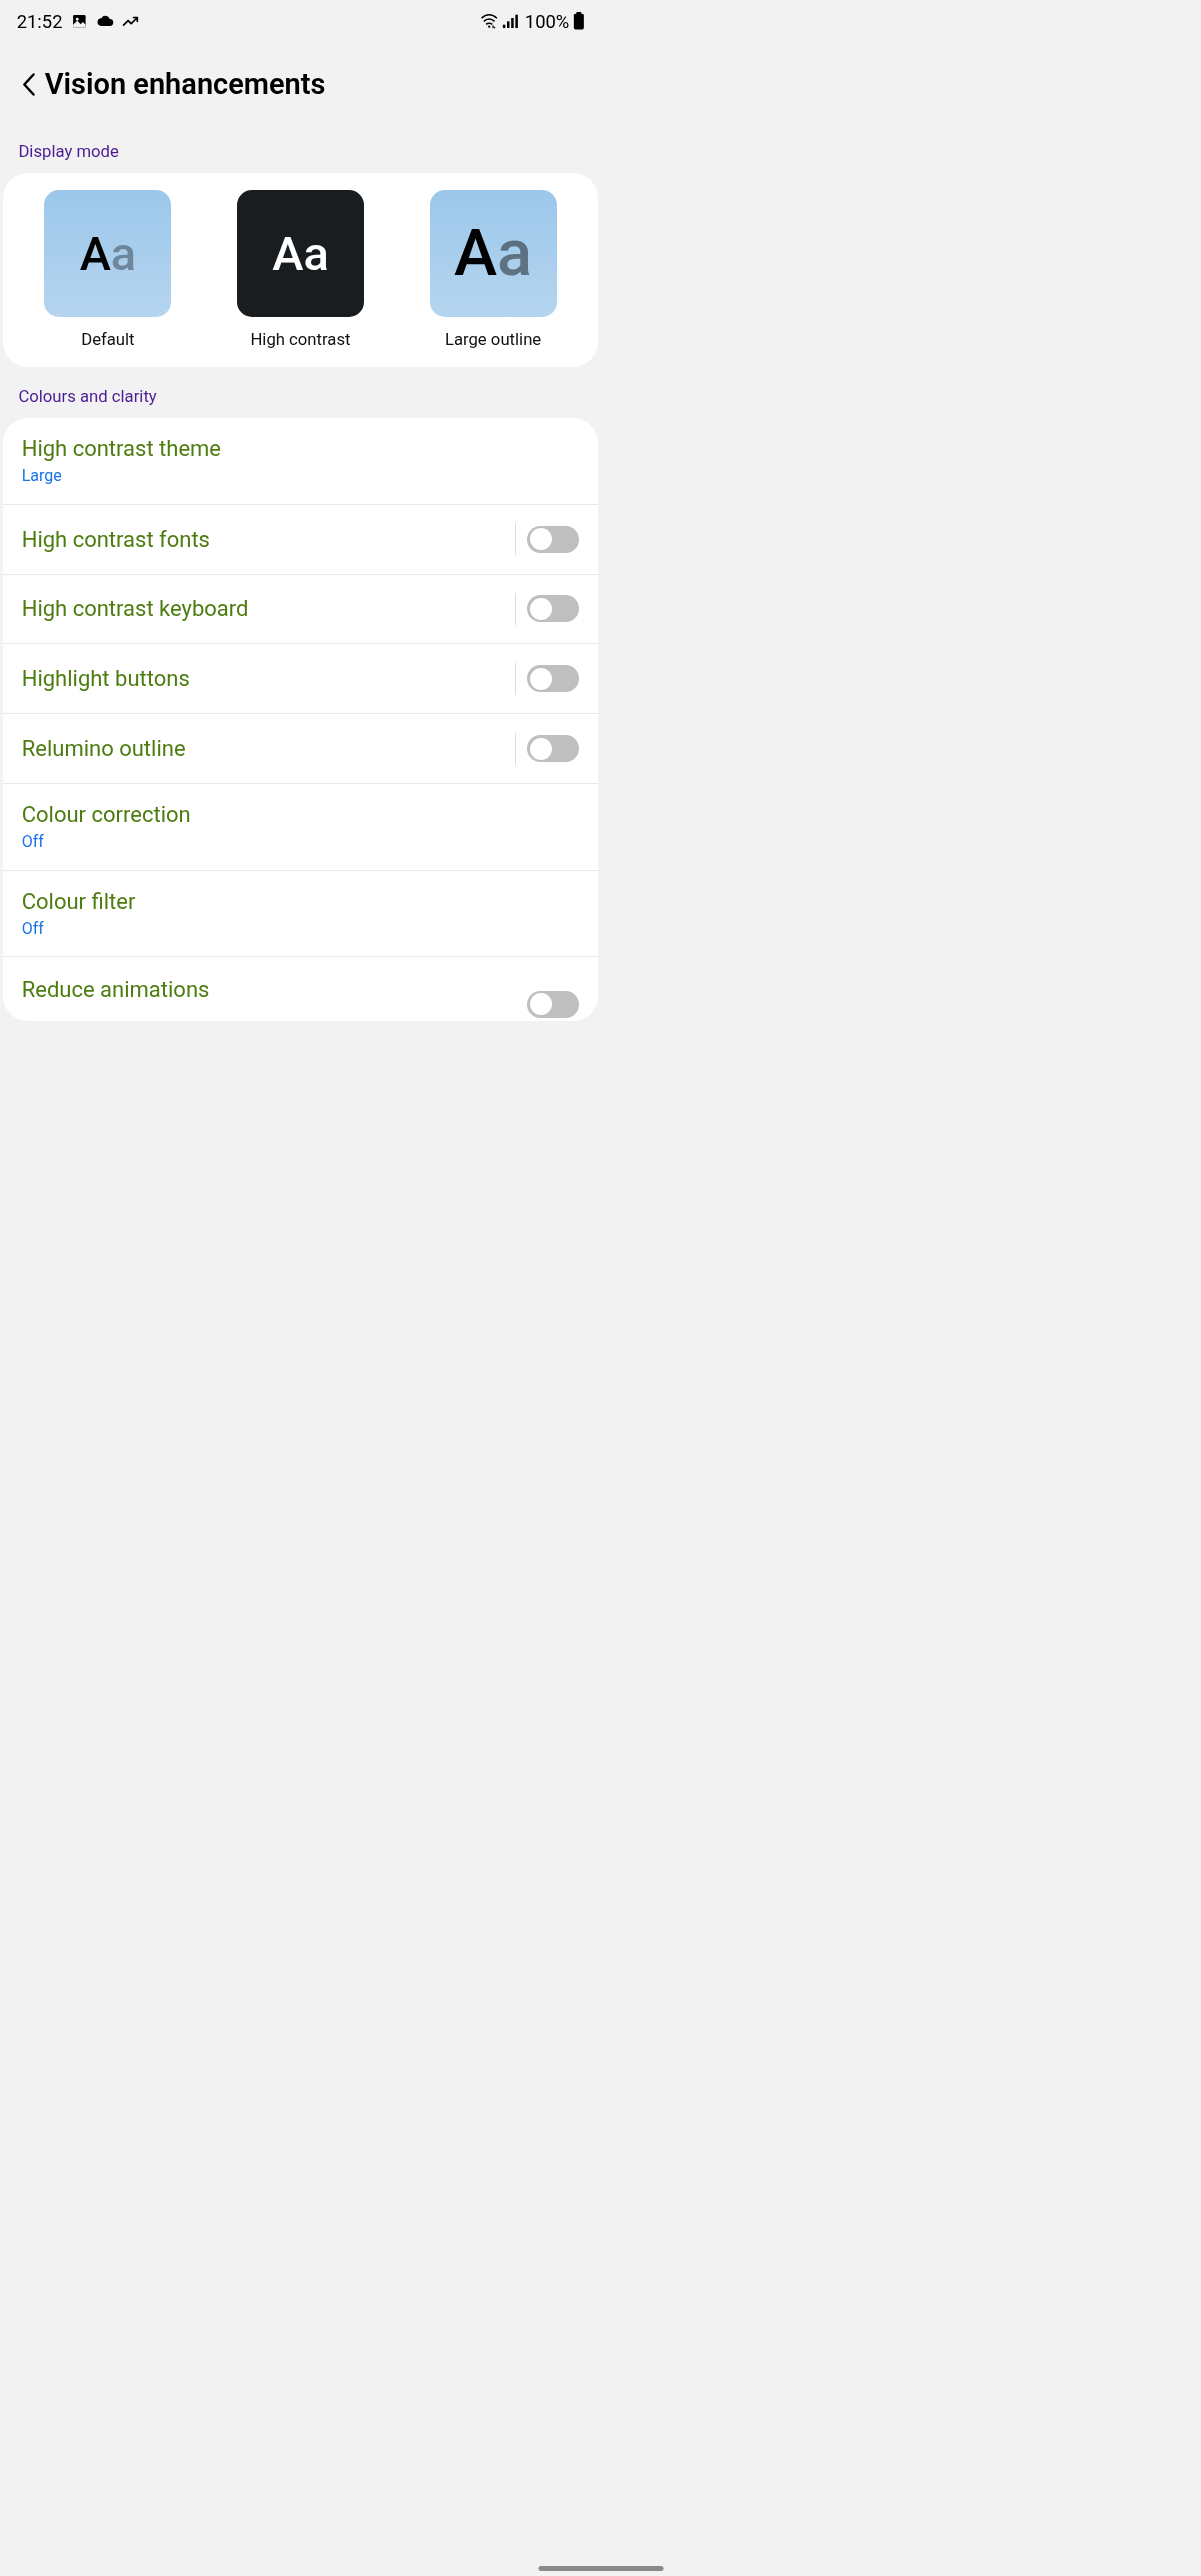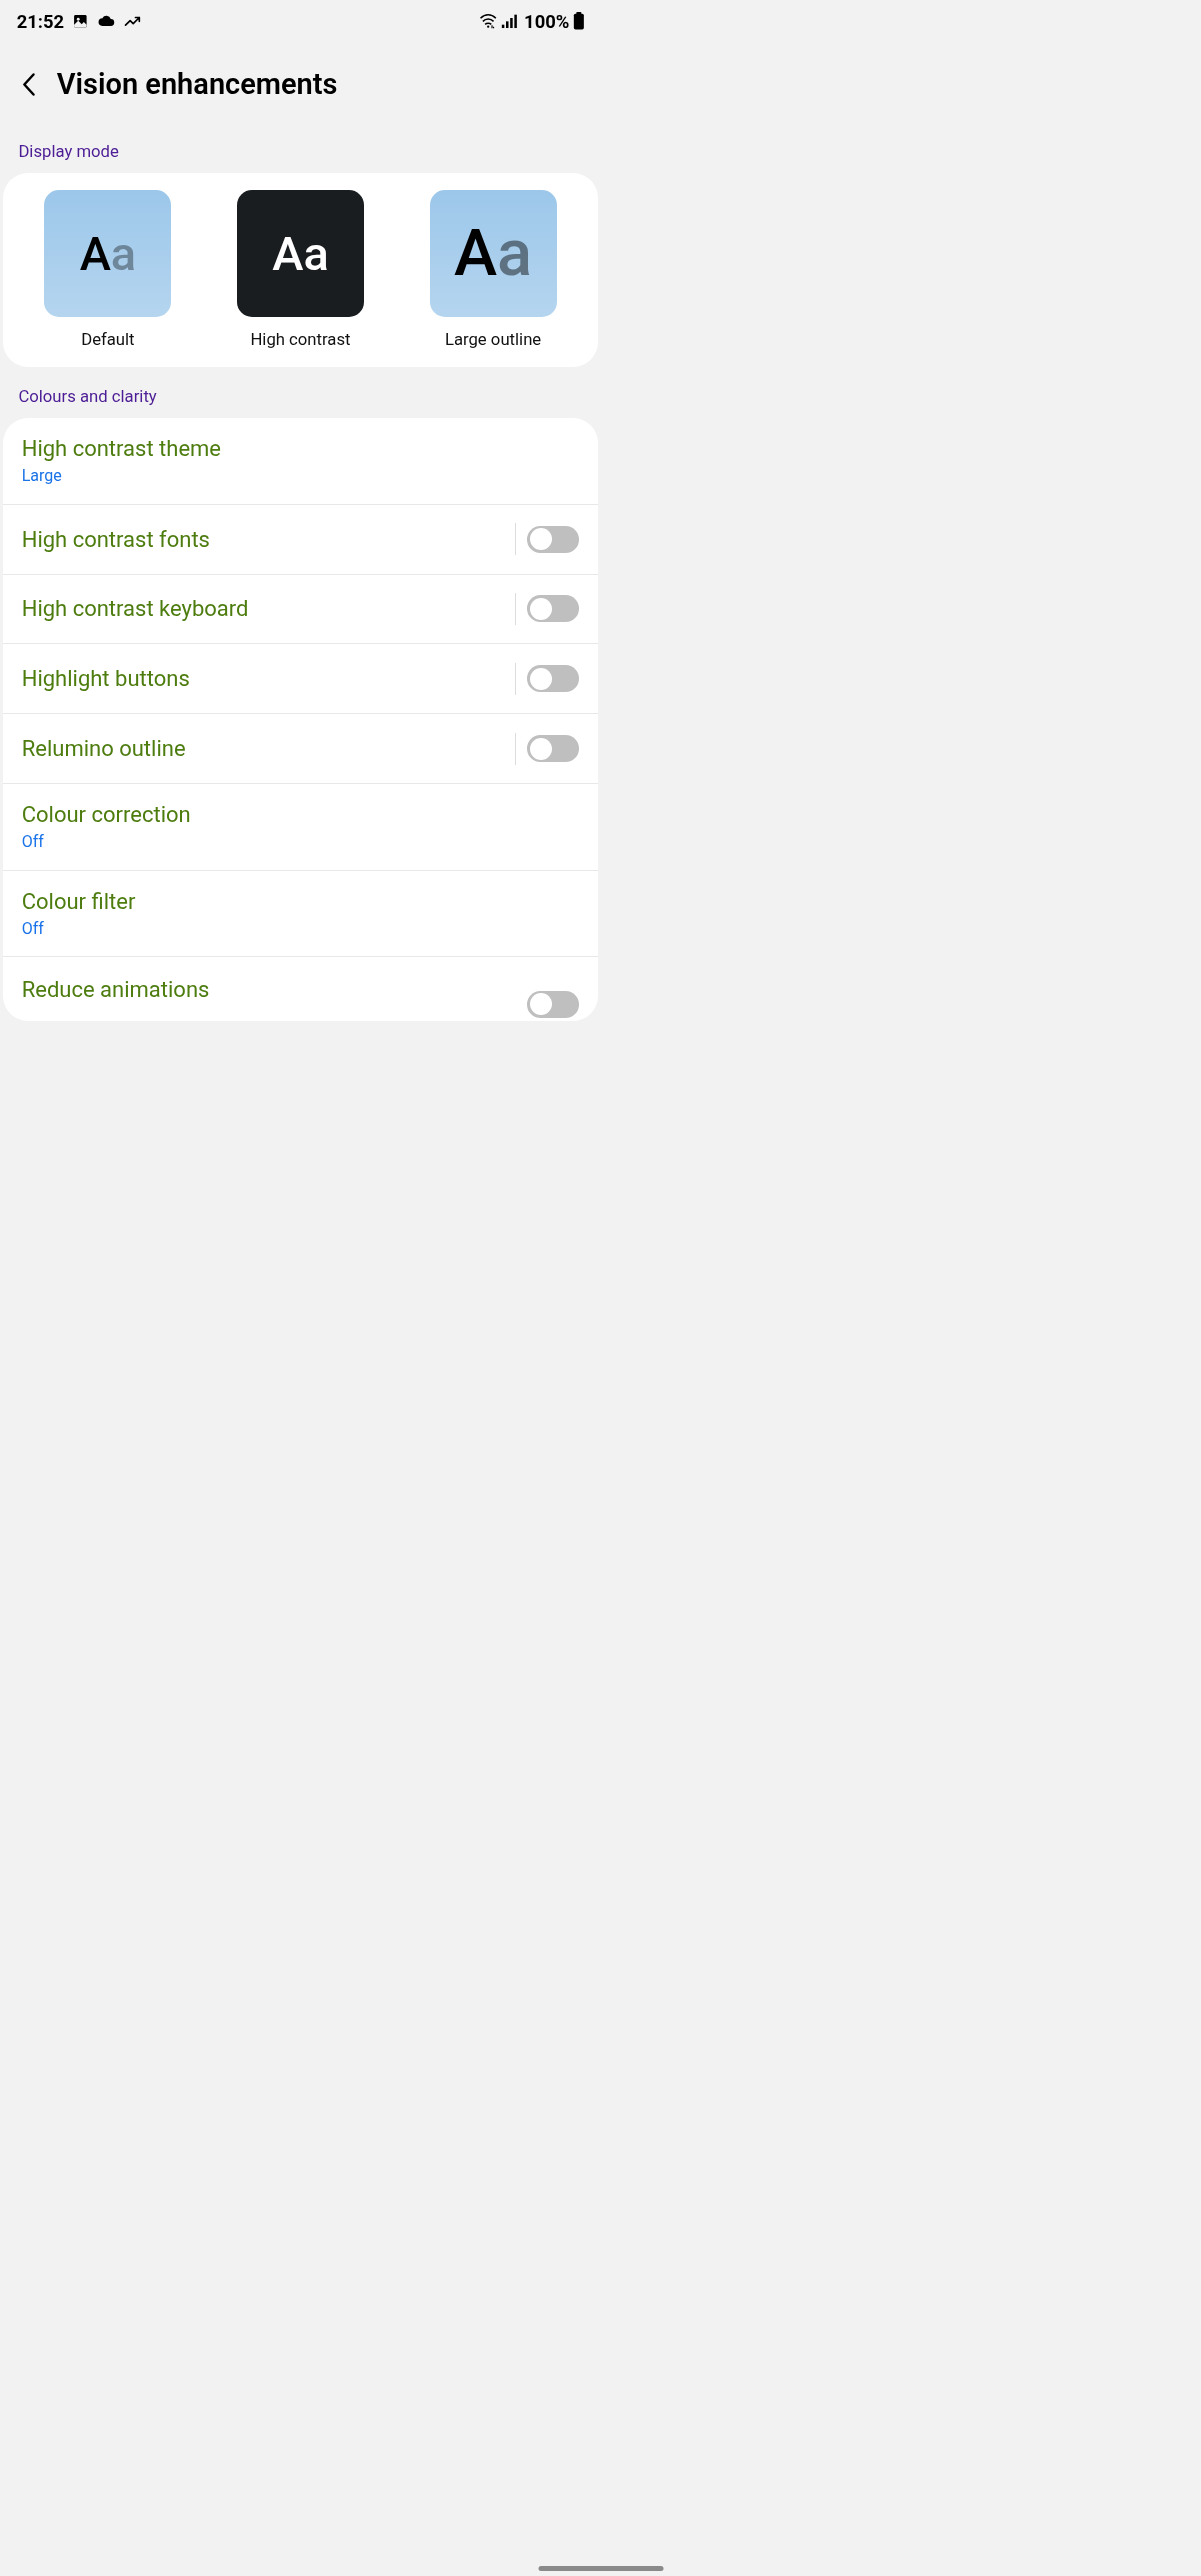--- a/index.html
+++ b/index.html
@@ -13,32 +13,32 @@
   }
 
   
   .status-bar {
     height: 42px;
     display: flex;
     align-items: center;
     justify-content: space-between;
     padding: 0 16.7px;
     font-size: 18.4px;
-    font-weight: 700;
+    font-weight: 400;
   }
   .status-left { display: flex; align-items: center; gap: 8.3px; }
   .status-right { display: flex; align-items: center; gap: 3.3px; }
   .status-icon { display: inline-flex; }
 
   
   .header {
     display: flex;
     align-items: center;
     padding: 25px 16.7px 33px 16.7px;
-    gap: 15px;
+    gap: 3px;
   }
   .back-btn {
     width: 25px;
     height: 25px;
     display: flex;
     align-items: center;
     justify-content: center;
   }
   .header-title {
     font-size: 29px;

